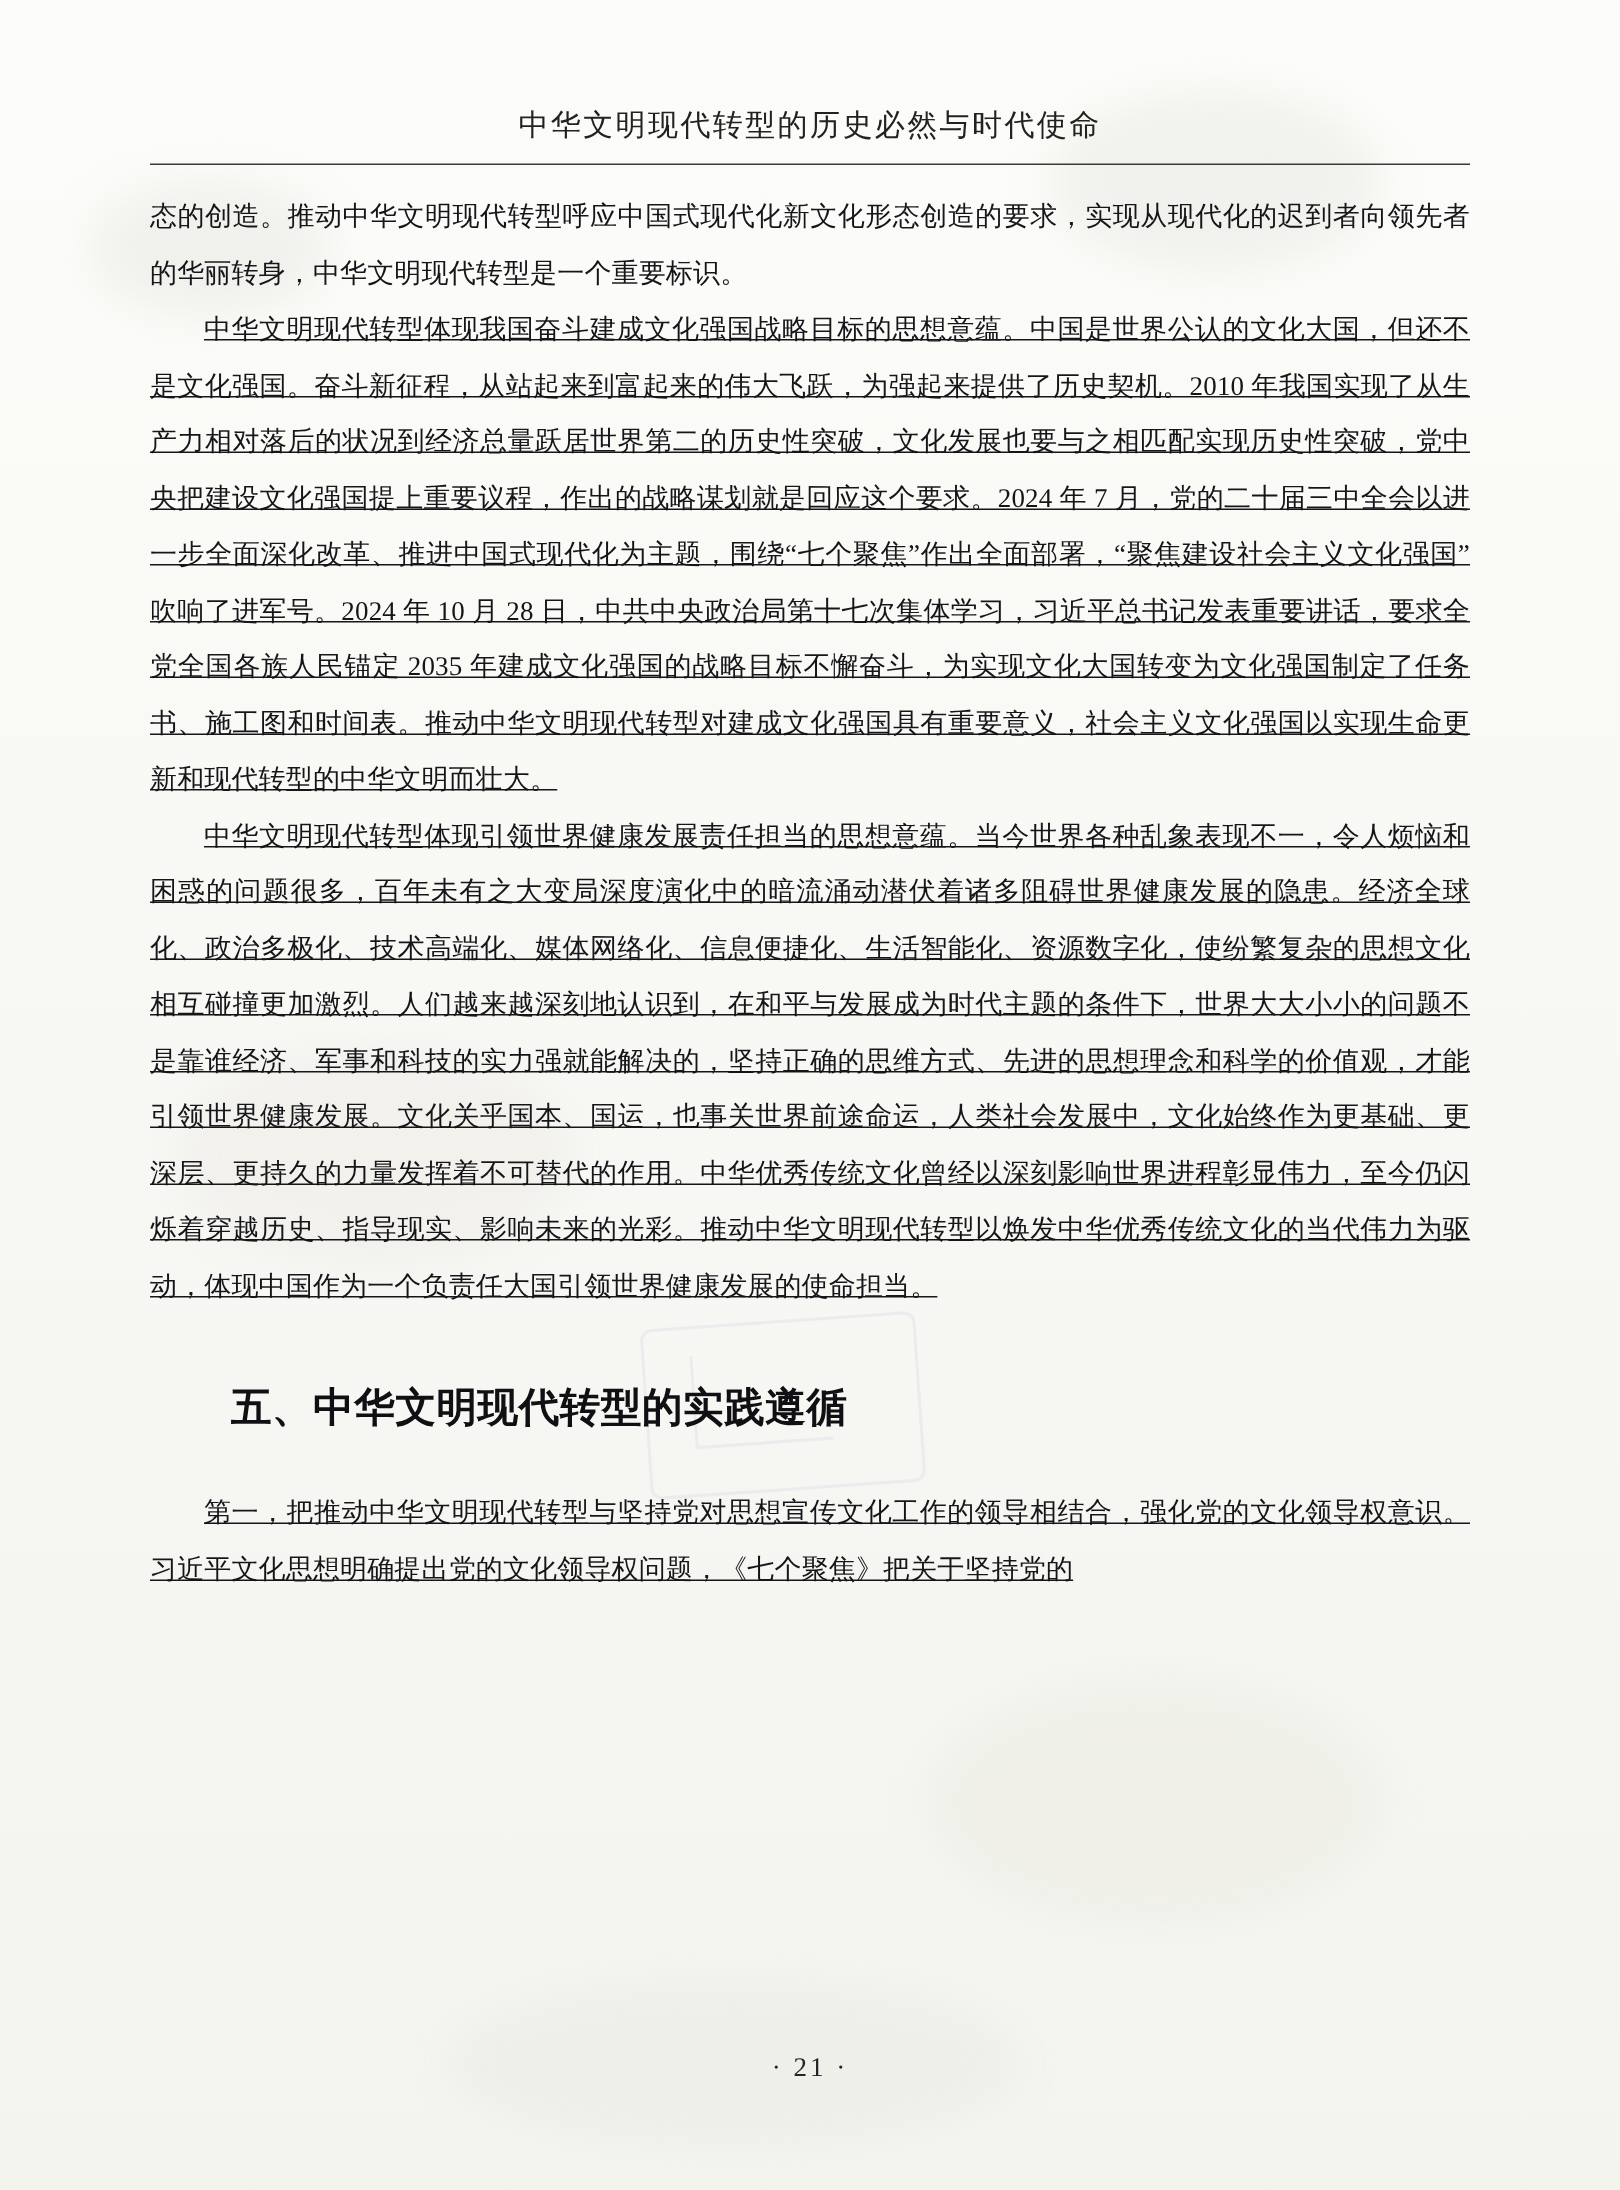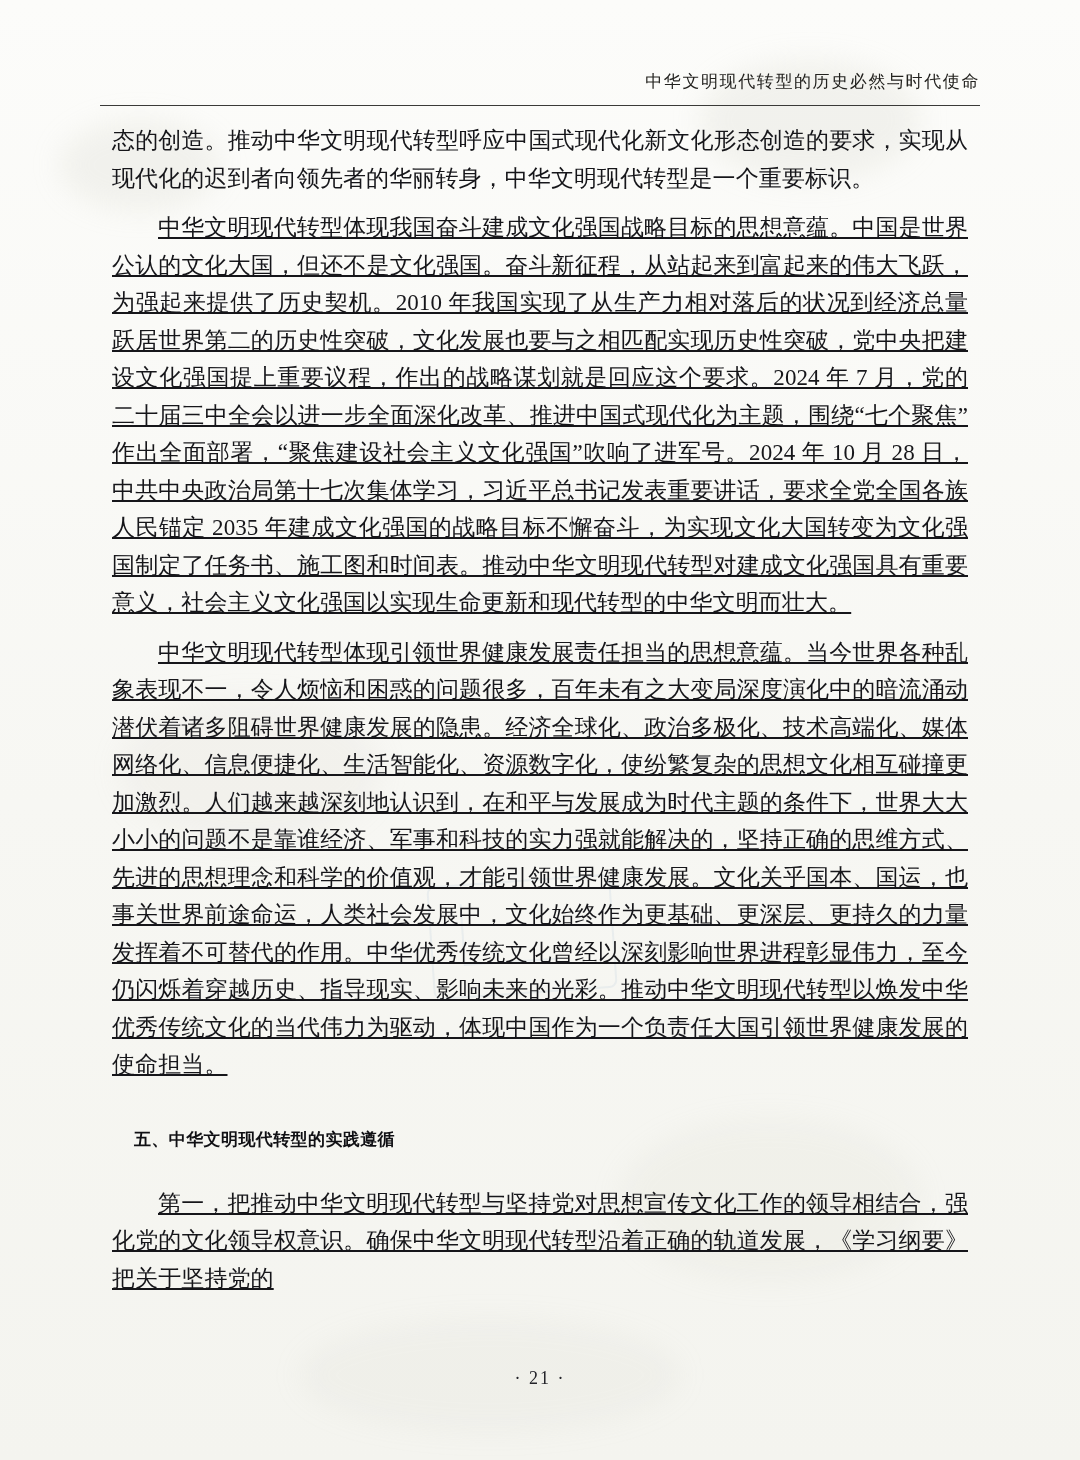--- a/index.html
+++ b/index.html
@@ -30,48 +30,48 @@
     filter: blur(14px);
     pointer-events: none;
   }
   .content {
     position: absolute;
     left: 100px;
     top: 70px;
     width: 880px;
   }
   .runhead {
-    text-align: right;
-    font-size: 17px;
+    text-align: center;
+    font-size: 20px;
     letter-spacing: 1.6px;
     color: #23221f;
     padding-bottom: 12px;
     font-family: "Liberation Serif", "DejaVu Serif", serif;
   }
   .rule {
     border-bottom: 1.1px solid #3a3a38;
     width: 880px;
     margin-bottom: 16px;
   }
   p.body {
-    font-size: 23px;
+    font-size: 18px;
     line-height: 37.5px;
-    margin: 12px;
+    margin: 0;
     text-align: justify;
     text-justify: inter-ideograph;
     letter-spacing: 0.1px;
     color: #16161a;
     word-break: break-all;
   }
   p.indent {
     text-indent: 2em;
     text-decoration: underline;
   }
   h2.section {
-    font-size: 17px;
+    font-size: 27px;
     font-weight: bold;
     margin: 44px 0 34px 0;
     text-indent: 2em;
     letter-spacing: 0.4px;
     color: #101014;
     font-family: "Liberation Sans", "DejaVu Sans", sans-serif;
   }
   .folio {
     position: absolute;
     left: 0;
@@ -121,19 +121,19 @@
 
     <div class="runhead">中华文明现代转型的历史必然与时代使命</div>
     <div class="rule"></div>
 
     <p class="body">态的创造。推动中华文明现代转型呼应中国式现代化新文化形态创造的要求，实现从现代化的迟到者向领先者的华丽转身，中华文明现代转型是一个重要标识。</p>
     <p class="body indent">中华文明现代转型体现我国奋斗建成文化强国战略目标的思想意蕴。中国是世界公认的文化大国，但还不是文化强国。奋斗新征程，从站起来到富起来的伟大飞跃，为强起来提供了历史契机。2010 年我国实现了从生产力相对落后的状况到经济总量跃居世界第二的历史性突破，文化发展也要与之相匹配实现历史性突破，党中央把建设文化强国提上重要议程，作出的战略谋划就是回应这个要求。2024 年 7 月，党的二十届三中全会以进一步全面深化改革、推进中国式现代化为主题，围绕“七个聚焦”作出全面部署，“聚焦建设社会主义文化强国”吹响了进军号。2024 年 10 月 28 日，中共中央政治局第十七次集体学习，习近平总书记发表重要讲话，要求全党全国各族人民锚定 2035 年建成文化强国的战略目标不懈奋斗，为实现文化大国转变为文化强国制定了任务书、施工图和时间表。推动中华文明现代转型对建成文化强国具有重要意义，社会主义文化强国以实现生命更新和现代转型的中华文明而壮大。</p>
     <p class="body indent">中华文明现代转型体现引领世界健康发展责任担当的思想意蕴。当今世界各种乱象表现不一，令人烦恼和困惑的问题很多，百年未有之大变局深度演化中的暗流涌动潜伏着诸多阻碍世界健康发展的隐患。经济全球化、政治多极化、技术高端化、媒体网络化、信息便捷化、生活智能化、资源数字化，使纷繁复杂的思想文化相互碰撞更加激烈。人们越来越深刻地认识到，在和平与发展成为时代主题的条件下，世界大大小小的问题不是靠谁经济、军事和科技的实力强就能解决的，坚持正确的思维方式、先进的思想理念和科学的价值观，才能引领世界健康发展。文化关乎国本、国运，也事关世界前途命运，人类社会发展中，文化始终作为更基础、更深层、更持久的力量发挥着不可替代的作用。中华优秀传统文化曾经以深刻影响世界进程彰显伟力，至今仍闪烁着穿越历史、指导现实、影响未来的光彩。推动中华文明现代转型以焕发中华优秀传统文化的当代伟力为驱动，体现中国作为一个负责任大国引领世界健康发展的使命担当。</p>
 
     <h2 class="section">五、中华文明现代转型的实践遵循</h2>
 
-    <p class="body indent">第一，把推动中华文明现代转型与坚持党对思想宣传文化工作的领导相结合，强化党的文化领导权意识。确保中华文明现代转型沿着正确的轨道发展，《学习纲要》把关于坚持党的</p>
+    <p class="body indent">第一，把推动中华文明现代转型与坚持党对思想宣传文化工作的领导相结合，强化党的文化领导权意识。习近平文化思想明确提出党的文化领导权问题，《七个聚焦》把关于坚持党的</p>
 
   </div>
 
   <div class="folio">· 21 ·</div>
 
 </div>
 
 </body></html>

